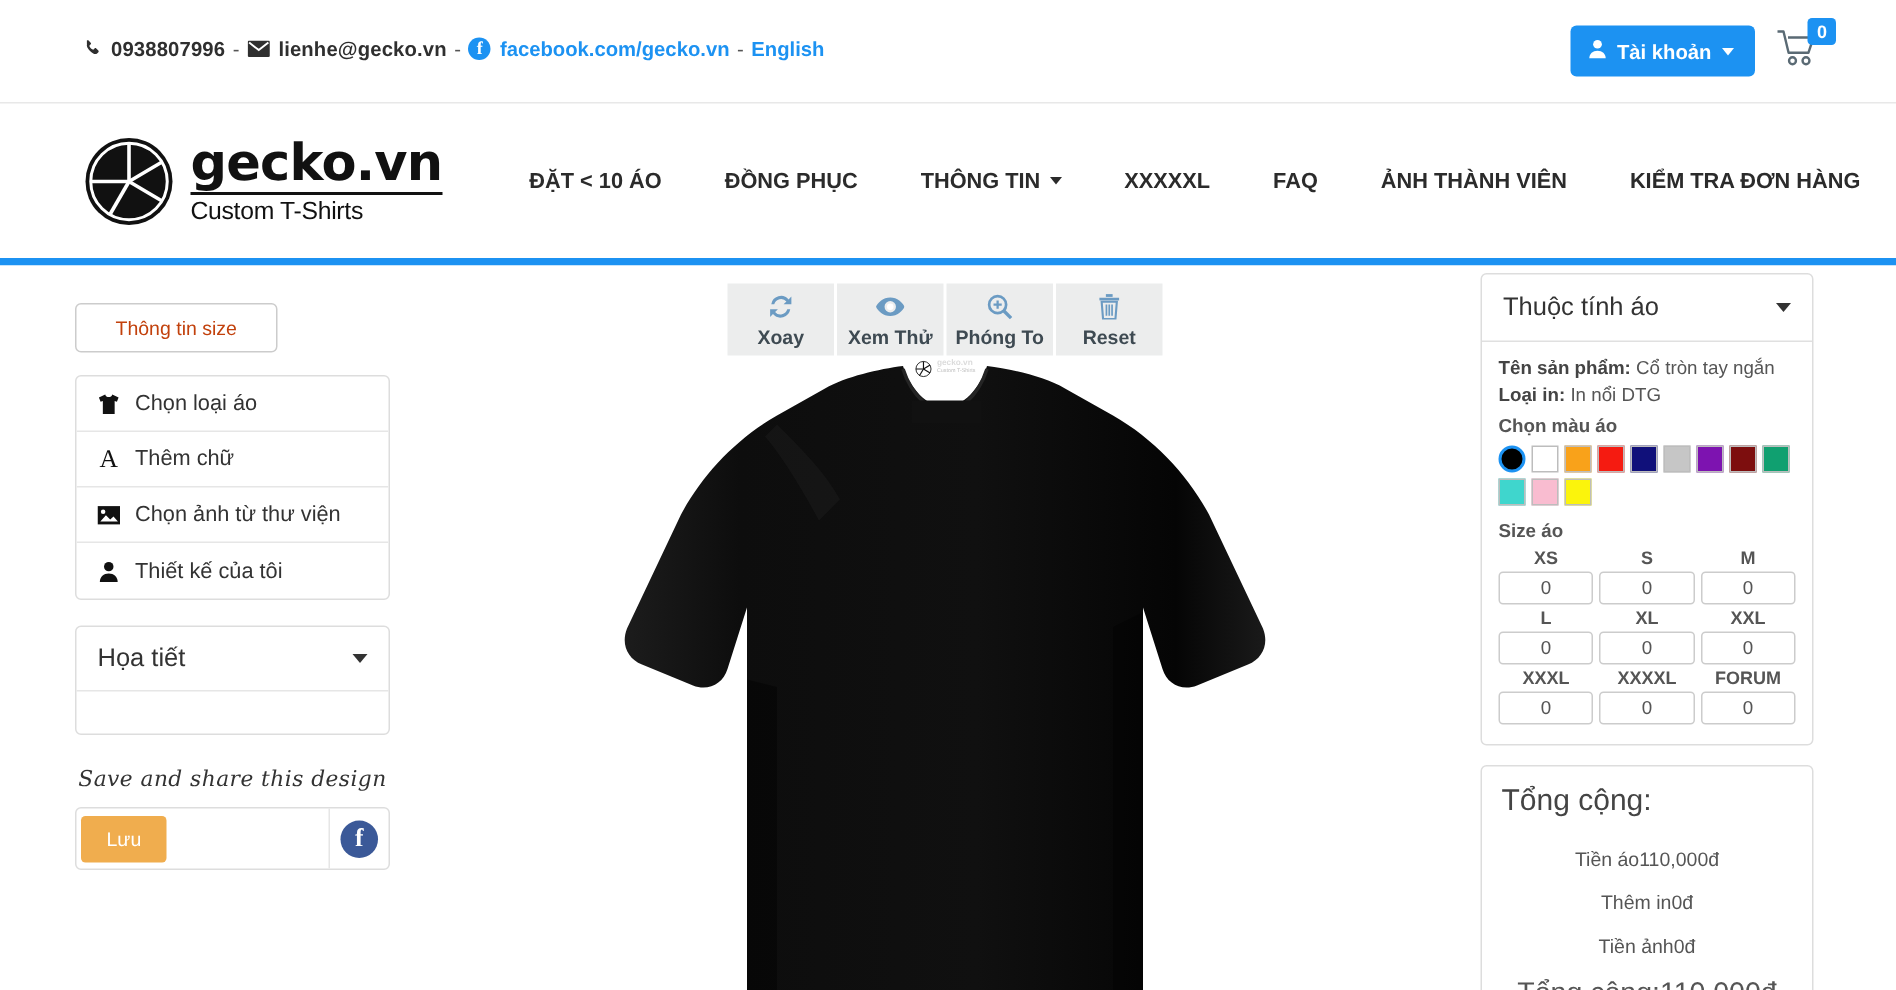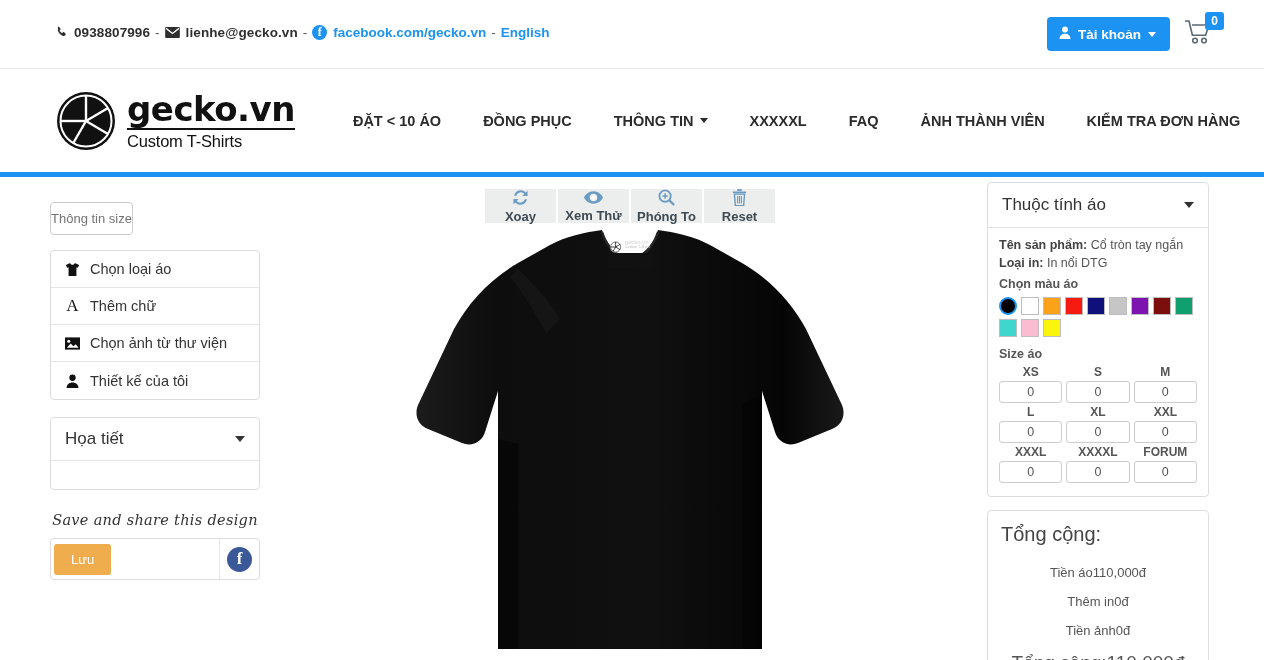--- a/index.html
+++ b/index.html
@@ -102,22 +102,22 @@
   .content {
     position: relative;
     height: 483px;
     background: #fff;
   }
 
   
   .leftcol { position: absolute; left: 50px; top: 25px; width: 210px; }
   .size-info-btn {
     border: 1px solid #ccc; border-radius: 4px;
-    background: #fff; padding: 8px 0;
-    font-size: 13px; color: #737373; cursor: pointer;
+    background: #fff; padding: 8px 26px;
+    font-size: 13px; color: #c2410c; cursor: pointer;
     font-family: "Liberation Sans", sans-serif;
   }
   .menu-card {
     margin-top: 15px;
     border: 1px solid #ddd; border-radius: 4px;
     background: #fff; overflow: hidden;
   }
   .menu-row {
     display: flex; align-items: center; gap: 9px;
     padding: 10px 13px;
@@ -170,21 +170,21 @@
     cursor: pointer;
   }
 
   
   .center { position: absolute; left: 300px; top: 12px; width: 660px; height: 470px; }
   .toolbar {
     display: flex; justify-content: center; gap: 2px;
     margin: 0 auto; width: 290px;
   }
   .tool-btn {
-    background: #eceded; width: 71px; height: 34px;
+    background: #eceded; width: 71px; height: 48px;
     display: flex; flex-direction: column; align-items: center; justify-content: center;
     gap: 3px; cursor: pointer;
   }
   .tool-ico { color: #6b9bc3; display: flex; align-items: center; justify-content: center; height: 20px; }
   .tool-lbl { font-size: 13px; color: #3e4a52; font-weight: bold; }
   .shirt-area { margin-top: 6px; display: flex; justify-content: center; }
   .shirt-logo {
     position: absolute; left: 50%; transform: translateX(-50%);
     top: 50px; display: flex; align-items: center; gap: 3px; z-index: 3;
   }

